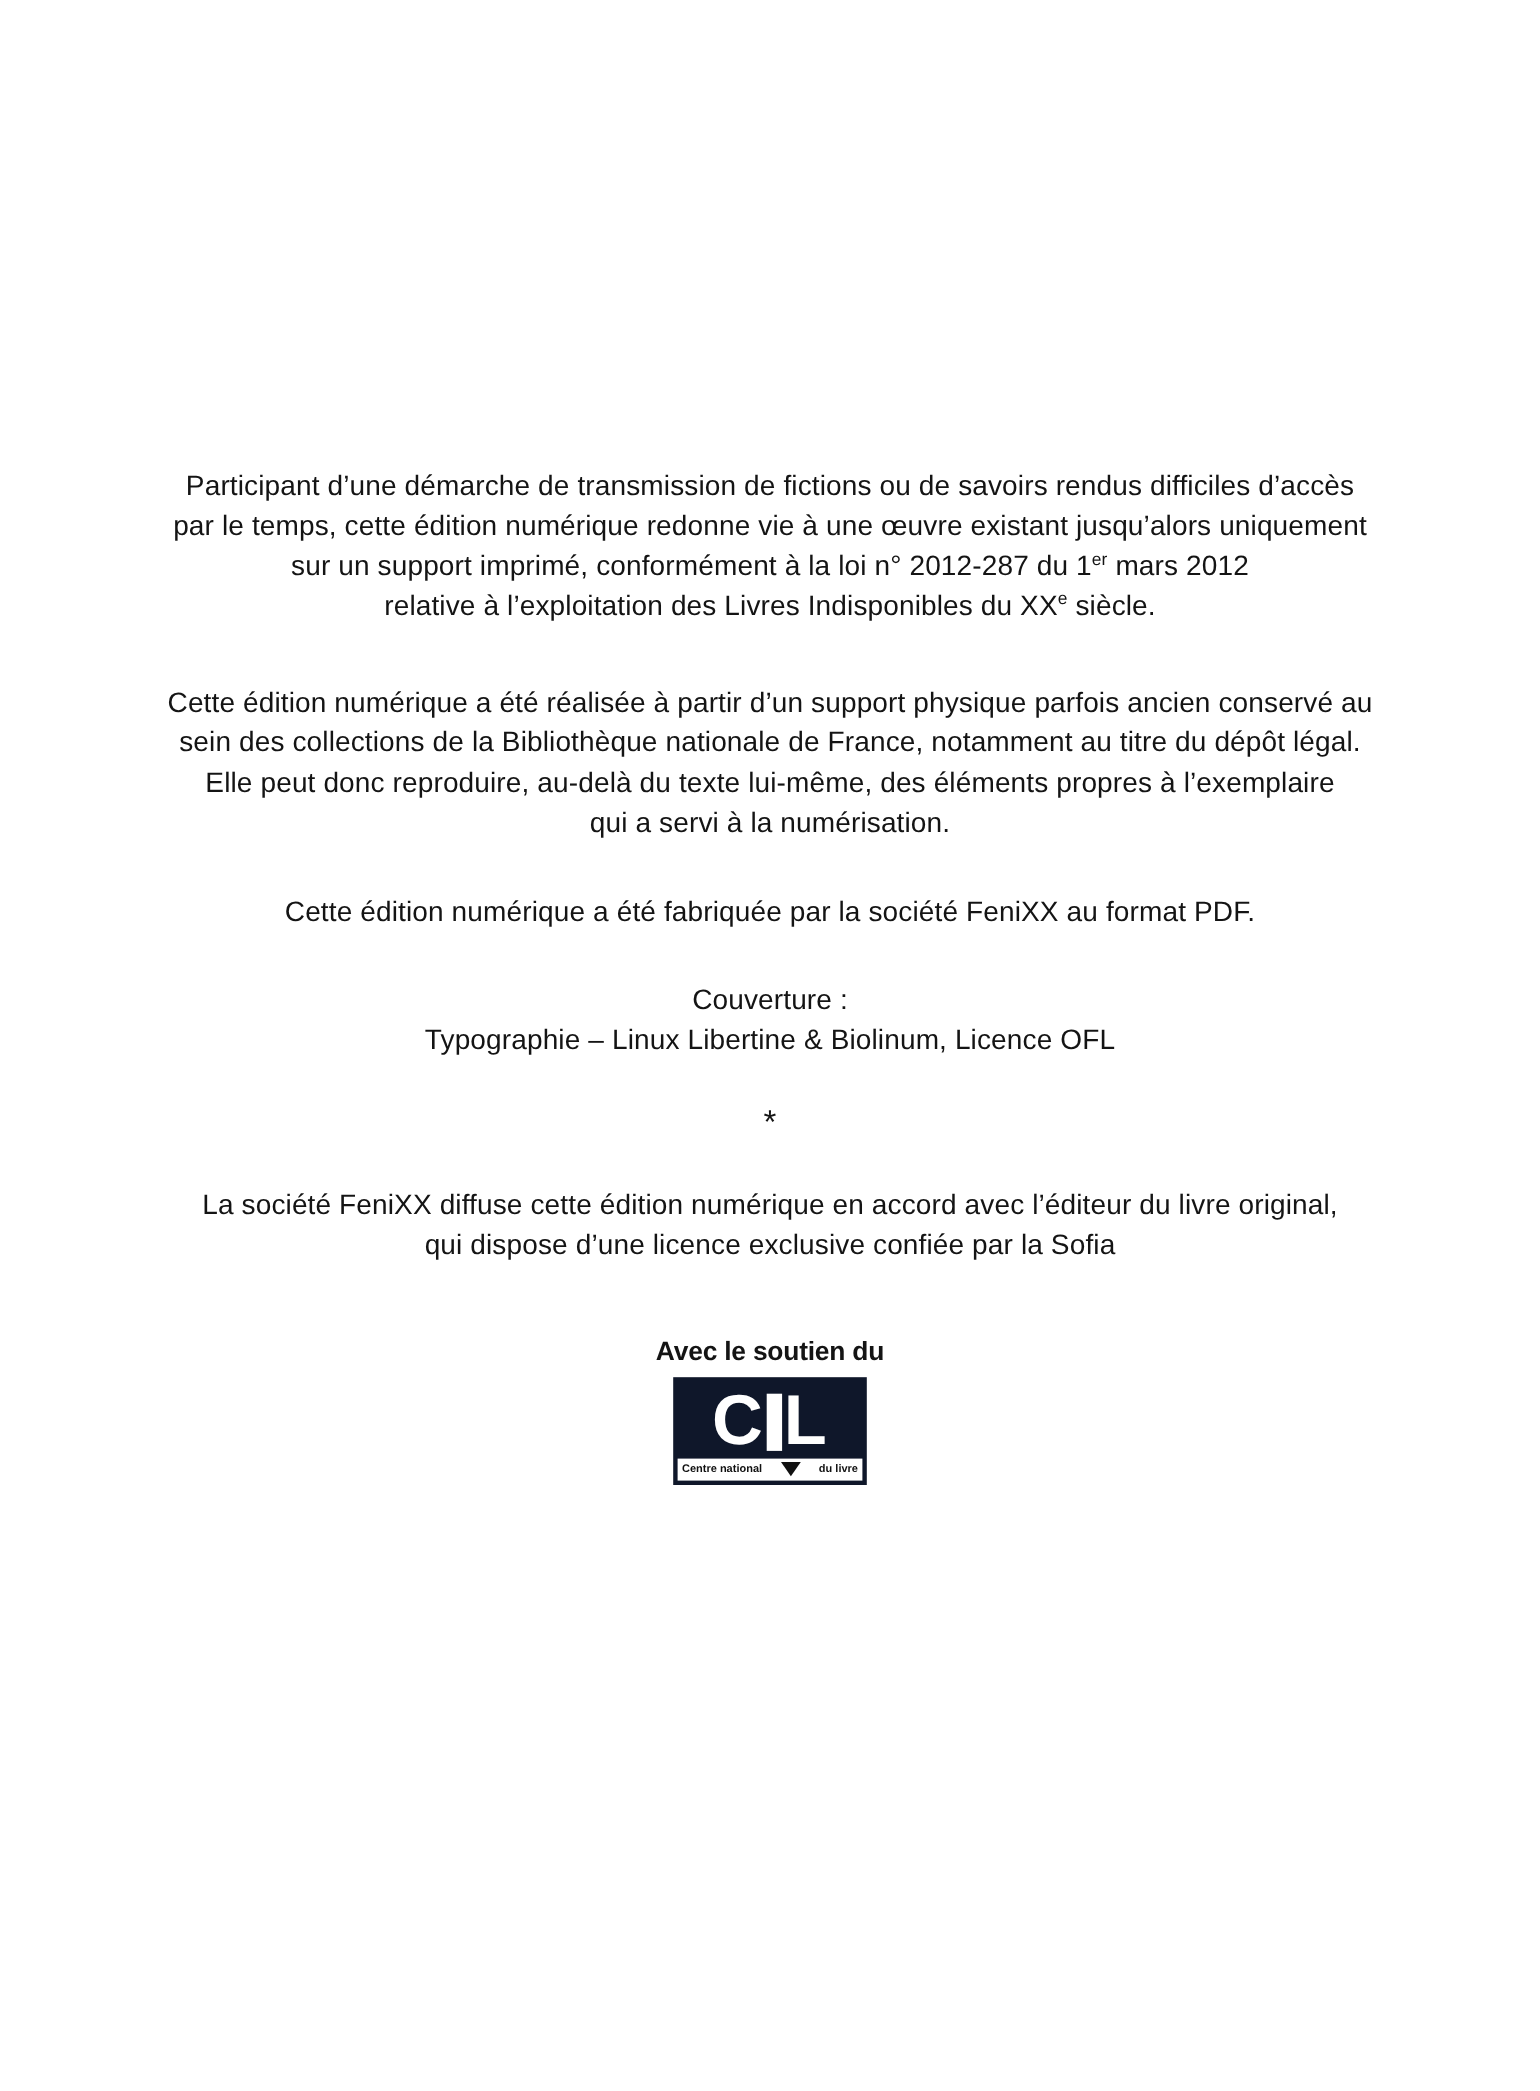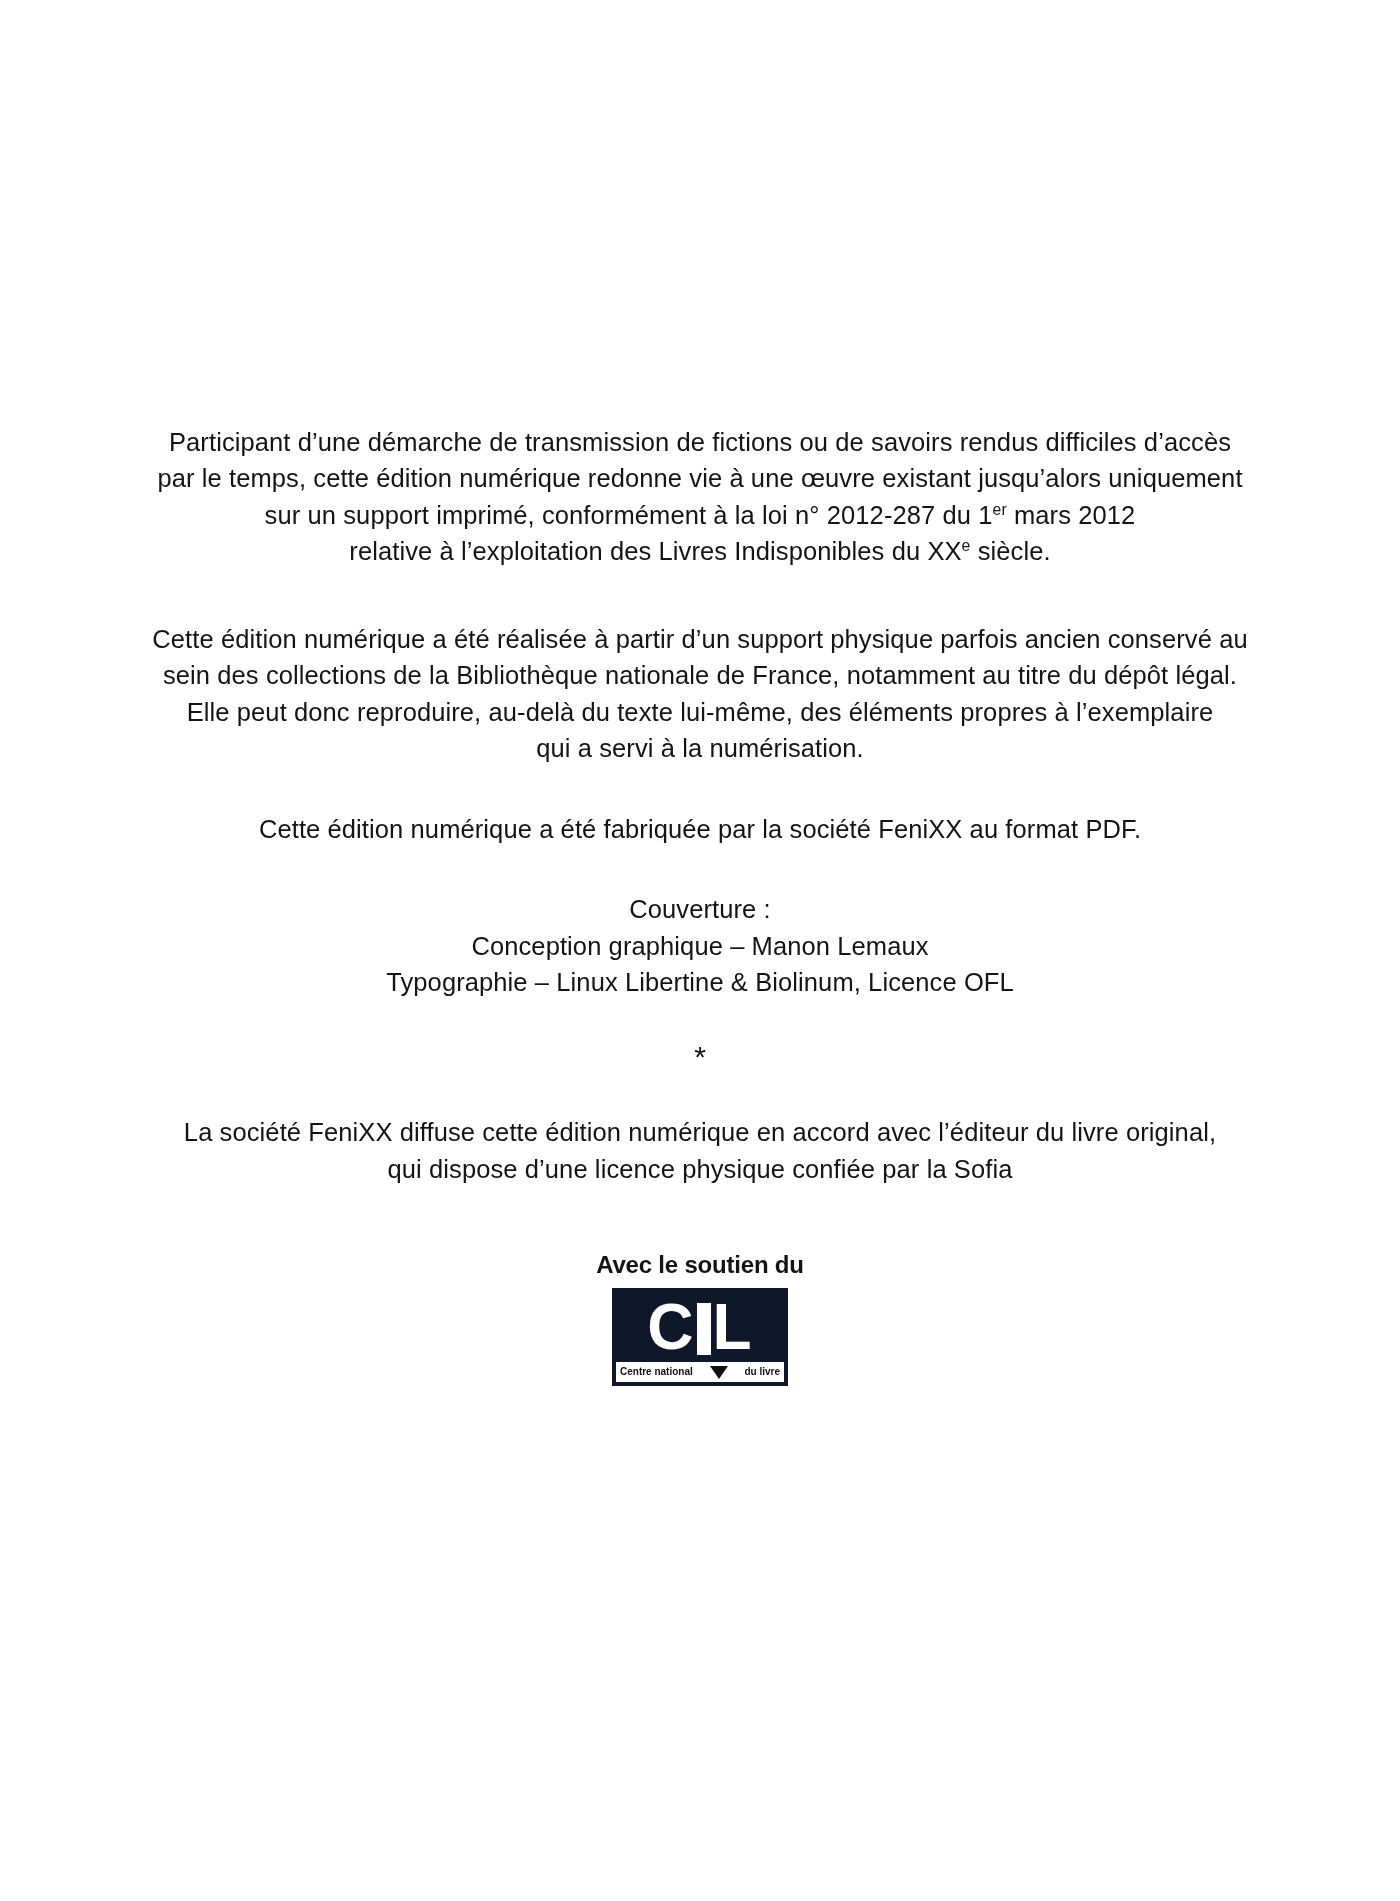--- a/index.html
+++ b/index.html
@@ -147,33 +147,32 @@
     <div class="gap-md"></div>
 
     <div class="para">
       <span class="line">Cette édition numérique a été fabriquée par la société FeniXX au format PDF.</span>
     </div>
 
     <div class="gap-md"></div>
 
     <div class="para">
       <span class="line">Couverture :</span>
-      <span class="line">Conception graphique  –  Manon Lemaux</span>
       <span class="line">Typographie  –  Linux Libertine &amp; Biolinum, Licence OFL</span>
     </div>
 
     <div class="gap-star"></div>
 
     <div class="star">*</div>
 
     <div class="gap-star"></div>
 
     <div class="para">
       <span class="line">La société FeniXX diffuse cette édition numérique en accord avec l’éditeur du livre original,</span>
-      <span class="line">qui dispose d’une licence physique confiée par la Sofia</span>
+      <span class="line">qui dispose d’une licence exclusive confiée par la Sofia</span>
     </div>
 
     <div class="logo-block">
       <div class="logo-caption">Avec le soutien du</div>
       <div class="cnl-mark">
         <div class="cnl-letters">C<span class="n-bar"></span>L</div>
         <div class="cnl-bottom">
           <span>Centre national</span>
           <span class="tri"></span>
           <span>du livre</span>

